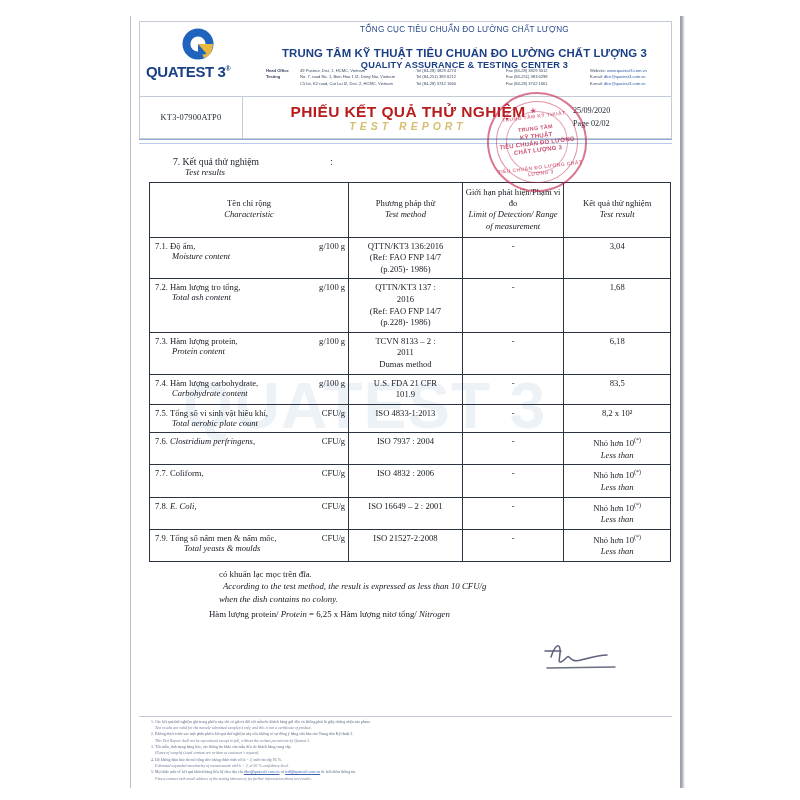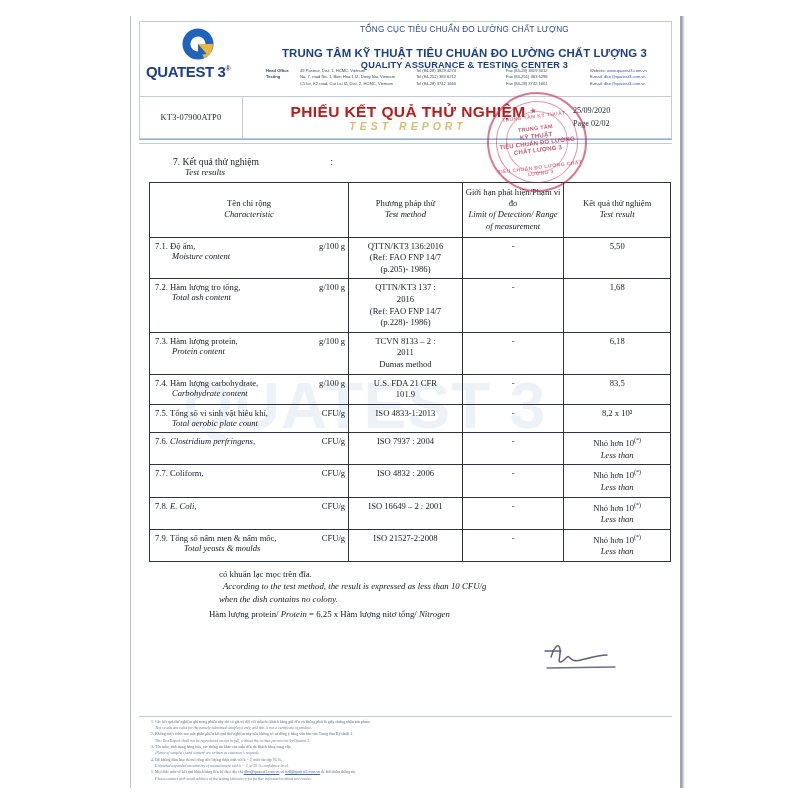--- a/index.html
+++ b/index.html
@@ -362,21 +362,21 @@
               </div>
               <span class="char-en">Moisture content</span>
             </td>
             <td class="cell-mid">
               <div>QTTN/KT3 136:2016</div>
               <div>(Ref: FAO FNP 14/7</div>
               <div>(p.205)- 1986)</div>
             </td>
             <td class="cell-mid dash">-</td>
             <td class="cell-res">
-              <div>5,50</div>
+              <div>3,04</div>
             </td>
           </tr>
           <tr>
             <td class="cell-char">
               <div class="char-line">
                 <span class="char-name">7.2. Hàm lượng tro tổng,</span>
                 <span class="char-unit">g/100 g</span>
               </div>
               <span class="char-en">Total ash content</span>
             </td>

